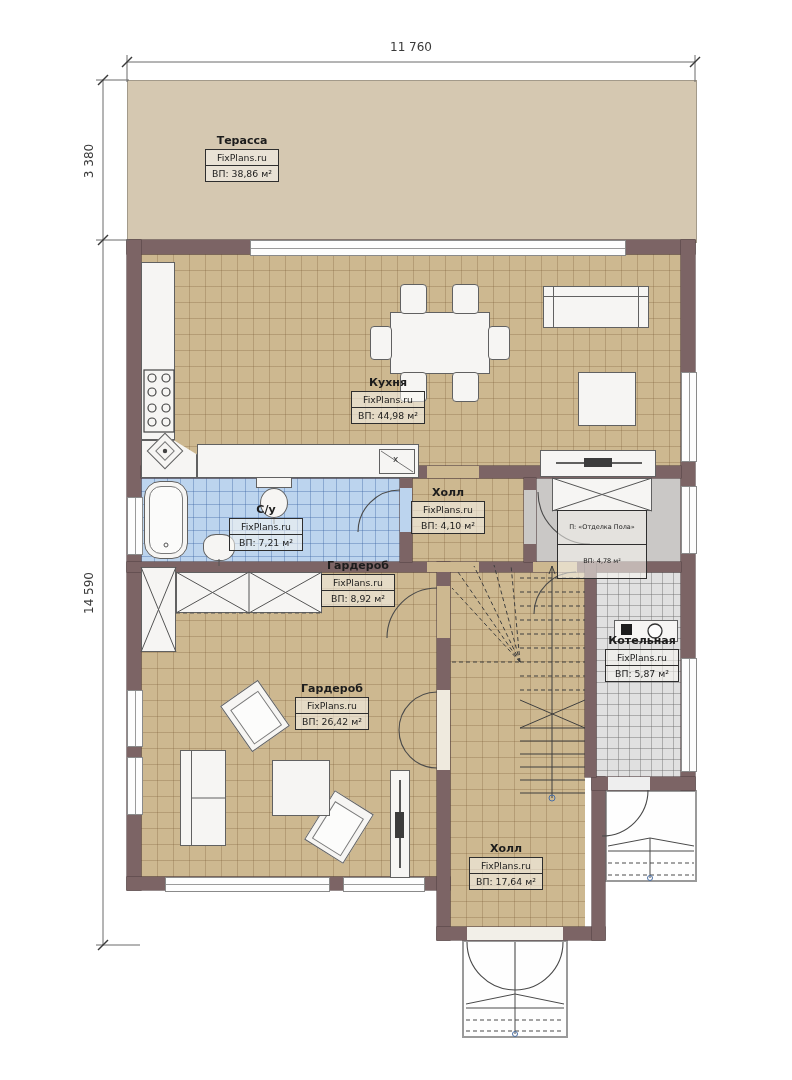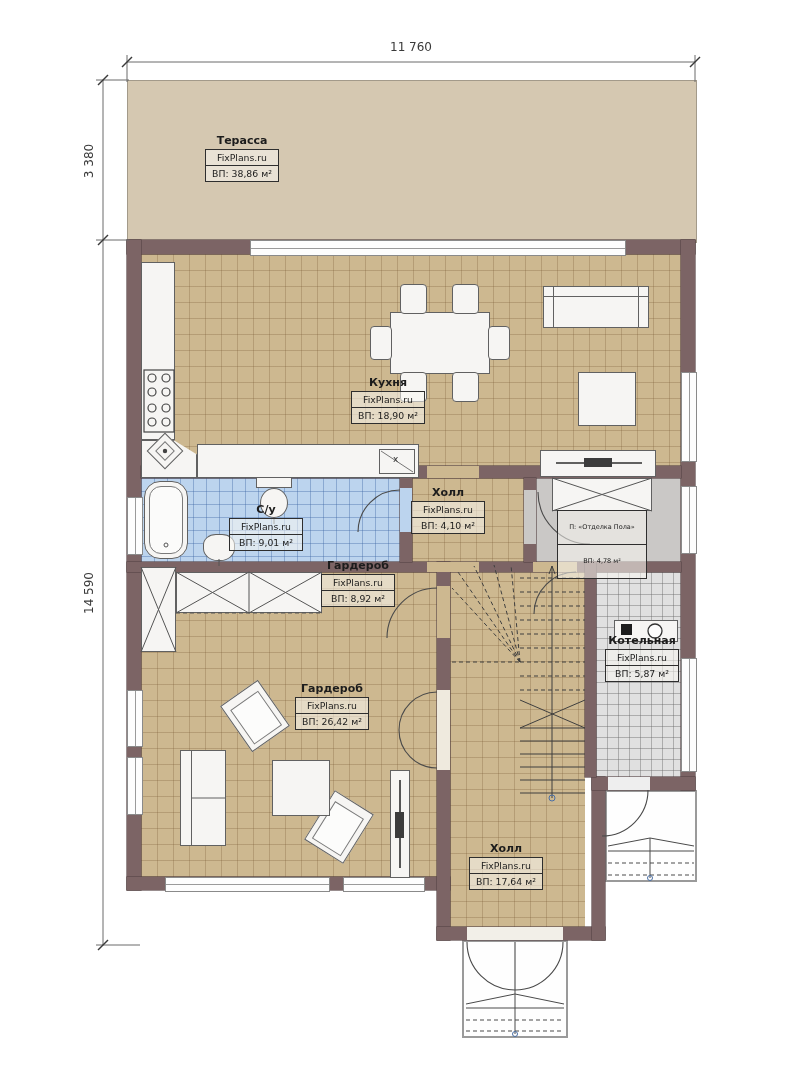--- a/index.html
+++ b/index.html
@@ -297,29 +297,29 @@
     <div class="rbox">
       <div class="rrow">FixPlans.ru</div>
       <div class="rrow">ВП: 38,86 м²</div>
     </div>
   </div>
 
   <div class="rlabel" style="left:340px;top:376px;width:96px;">
     <div class="rname">Кухня</div>
     <div class="rbox">
       <div class="rrow">FixPlans.ru</div>
-      <div class="rrow">ВП: 18,90 м²</div>
+      <div class="rrow">ВП: 44,98 м²</div>
     </div>
   </div>
 
   <div class="rlabel" style="left:228px;top:503px;width:76px;">
     <div class="rname">С/у</div>
     <div class="rbox">
       <div class="rrow">FixPlans.ru</div>
-      <div class="rrow">ВП: 9,01 м²</div>
+      <div class="rrow">ВП: 7,21 м²</div>
     </div>
   </div>
 
   <div class="rlabel" style="left:410px;top:486px;width:76px;">
     <div class="rname">Холл</div>
     <div class="rbox">
       <div class="rrow">FixPlans.ru</div>
       <div class="rrow">ВП: 4,10 м²</div>
     </div>
   </div>

